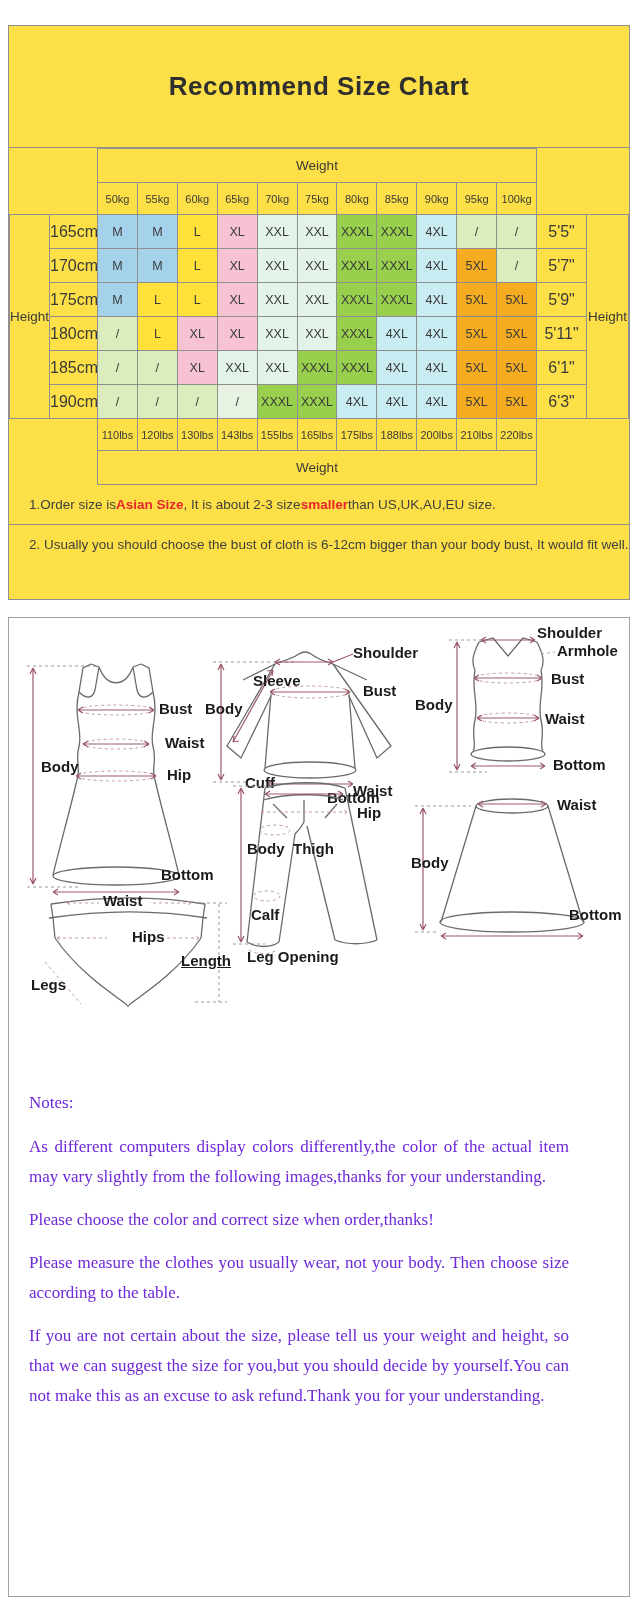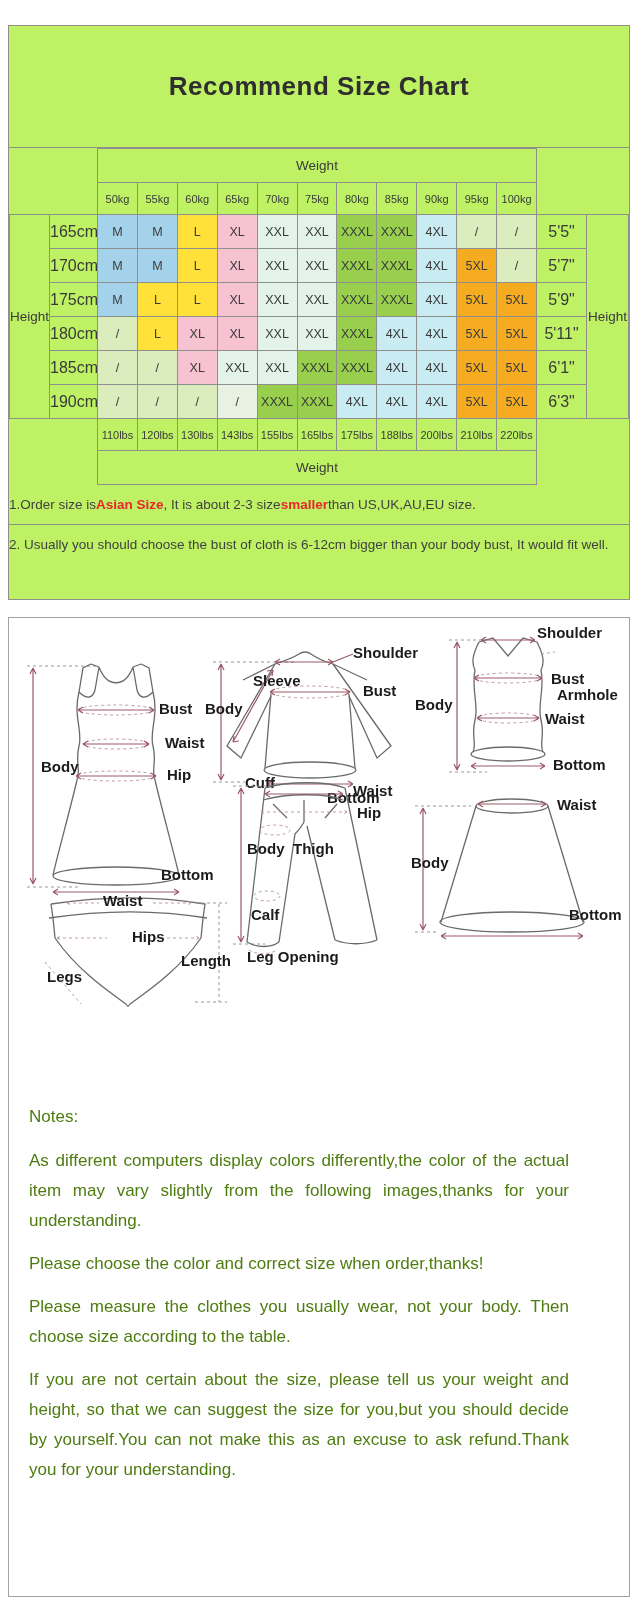--- a/index.html
+++ b/index.html
@@ -1,47 +1,47 @@
 <!DOCTYPE html>
 <html><head>
 <meta charset="utf-8">
 <style>
   html,body{margin:0;padding:0;}
   body{width:640px;height:1609px;background:#ffffff;position:relative;
        font-family:"Liberation Sans",sans-serif;}
   .panel1{position:absolute;left:8px;top:25px;width:622px;height:575px;
-          background:#bef264;border:1px solid #8f8f8f;box-sizing:border-box;}
+          background:#fde047;border:1px solid #8f8f8f;box-sizing:border-box;}
   .titlebox{height:121px;border-bottom:1px solid #8f8f8f;display:flex;
             align-items:center;justify-content:center;}
   .title{font-size:26px;font-weight:bold;color:#2f2f2f;letter-spacing:.5px;}
   table.sizes{width:100%;border-collapse:collapse;table-layout:fixed;}
   table.sizes td, table.sizes th{border:1px solid #8f8f8f;text-align:center;
       padding:0;color:#3a3a3a;font-weight:normal;overflow:hidden;}
   table.sizes td.blank{border:none;}
   tr.h34{height:34px;} tr.h32{height:32px;}
   th.wlab{font-size:13.5px;font-weight:bold;color:#2e2e2e;}
   th.hlab{font-size:13.5px;font-weight:bold;color:#2e2e2e;}
   td.kgh,td.lbs{font-size:11px;color:#333;}
   td.cm,td.ft{font-size:16px;color:#333;}
   td.sz{font-size:12.5px;font-weight:600;color:#35403a;}
   .noterow{height:39px;border-top:1px solid #8f8f8f;display:flex;align-items:center;
-           font-size:13.5px;color:#3f3f3f;box-sizing:border-box;}
+           padding-left:20px;font-size:13.5px;color:#3f3f3f;box-sizing:border-box;}
   .noterow.first{border-top:none;}
   .red{color:#e8262d;font-weight:bold;}
   .panel2{position:absolute;left:8px;top:617px;width:622px;height:980px;
           background:#ffffff;border:1px solid #a2a2a2;box-sizing:border-box;}
   .diag{position:absolute;}
   .diag svg{position:absolute;left:0;top:0;}
   .dlab{position:absolute;font-size:15px;font-weight:bold;color:#1b1b1b;white-space:nowrap;}
   .outline{fill:none;stroke:#6a6a6a;stroke-width:1.3;}
   .dash{fill:none;stroke:#9a9a9a;stroke-width:1;stroke-dasharray:3,3;}
   .arrow{fill:none;stroke:#9b5a68;stroke-width:1.2;}
   .dashm{fill:none;stroke:#c09ba4;stroke-width:1;stroke-dasharray:3,3;}
-  .footer{position:absolute;left:20px;top:470px;width:540px;color:#4d7c0f;
-          font-family:Liberation Sans, sans-serif;font-size:17px;line-height:30px;margin-top:14px;}
+  .footer{position:absolute;left:20px;top:470px;width:540px;color:#6d28d9;
+          font-family:Liberation Serif, serif;font-size:17px;line-height:30px;}
   .footer p{margin:0 0 13px 0;text-align:justify;}
   .footer p.fh{text-align:left;margin-bottom:14px;}
 </style>
 </head>
 <body>
 
 <div class="panel1">
   <div class="titlebox">
     <span class="title">Recommend Size Chart</span>
   </div>
@@ -265,42 +265,42 @@
       <ellipse class="outline" cx="95" cy="130" rx="37" ry="7"></ellipse>
       <path class="arrow" d="M68,16 H122 M68,16 l5,-3 M68,16 l5,3 M122,16 l-5,-3 M122,16 l-5,3"></path>
       <path class="dashm" d="M128,30 L142,28"></path>
       <ellipse class="dashm" cx="95" cy="54" rx="34" ry="5"></ellipse>
       <path class="arrow" d="M61,54 H129 M61,54 l5,-3 M61,54 l5,3 M129,54 l-5,-3 M129,54 l-5,3"></path>
       <ellipse class="dashm" cx="95" cy="94" rx="31" ry="5"></ellipse>
       <path class="arrow" d="M64,94 H126 M64,94 l5,-3 M64,94 l5,3 M126,94 l-5,-3 M126,94 l-5,3"></path>
       <path class="arrow" d="M58,142 H132 M58,142 l5,-3 M58,142 l5,3 M132,142 l-5,-3 M132,142 l-5,3"></path>
     </svg>
     <span class="dlab" style="left:124px;top:0px;">Shoulder</span>
-    <span class="dlab" style="left:144px;top:18px;margin-top:44px;">Armhole</span>
+    <span class="dlab" style="left:144px;top:18px;">Armhole</span>
     <span class="dlab" style="left:138px;top:46px;">Bust</span>
     <span class="dlab" style="left:2px;top:72px;">Body</span>
     <span class="dlab" style="left:132px;top:86px;">Waist</span>
     <span class="dlab" style="left:140px;top:132px;">Bottom</span>
   </div>
 
   <div class="diag" style="left:14px;top:258px;width:225px;height:150px;">
     <svg width="225" height="150" viewBox="0 0 225 150">
       <path class="outline" d="M28,28 C80,20 135,20 182,28 L180,42 M28,28 L30,42"></path>
       <path class="outline" d="M26,42 C80,34 135,34 184,42"></path>
       <path class="outline" d="M30,42 L32,62 M180,42 L178,62"></path>
       <path class="outline" d="M32,62 C55,95 85,115 103,128 C105,131 105,131 107,128 C125,115 155,95 178,62"></path>
       <path class="dashm" d="M44,27 H76 M130,27 H168 M44,27 l5,-3 M44,27 l5,3 M168,27 l-5,-3 M168,27 l-5,3"></path>
       <path class="dashm" d="M34,62 H84 M132,62 H176 M34,62 l5,-3 M34,62 l5,3 M176,62 l-5,-3 M176,62 l-5,3"></path>
       <path class="dashm" d="M22,86 L58,128"></path>
       <path class="dash" d="M196,28 V126 M172,27 H204 M172,126 H204"></path>
     </svg>
     <span class="dlab" style="left:80px;top:16px;">Waist</span>
     <span class="dlab" style="left:90px;top:52px;margin-left:19px;">Hips</span>
-    <span class="dlab" style="left:8px;top:92px;margin-left:16px;">Legs</span>
-    <span class="dlab" style="left:158px;top:76px;">Length</span>
+    <span class="dlab" style="left:8px;top:100px;">Legs</span>
+    <span class="dlab" style="left:158px;top:76px;text-decoration:underline;">Length</span>
   </div>
 
   <div class="diag" style="left:198px;top:156px;width:205px;height:192px;">
     <svg width="205" height="192" viewBox="0 0 205 192">
       <path class="dash" d="M26,12 H60 M26,170 H58"></path>
       <path class="arrow" d="M34,14 V168 M34,14 l-3,6 M34,14 l3,6 M34,168 l-3,-6 M34,168 l3,-6"></path>
       <path class="outline" d="M58,14 C80,7 120,7 138,14 M56,26 C80,19 120,19 136,26"></path>
       <path class="outline" d="M97,26 V48 M66,30 L80,44 M130,30 L118,44"></path>
       <path class="outline" d="M58,14 L40,168 M138,14 L170,166"></path>
       <path class="outline" d="M97,48 C94,54 91,57 88,60 L72,168 M100,52 L128,166"></path>

